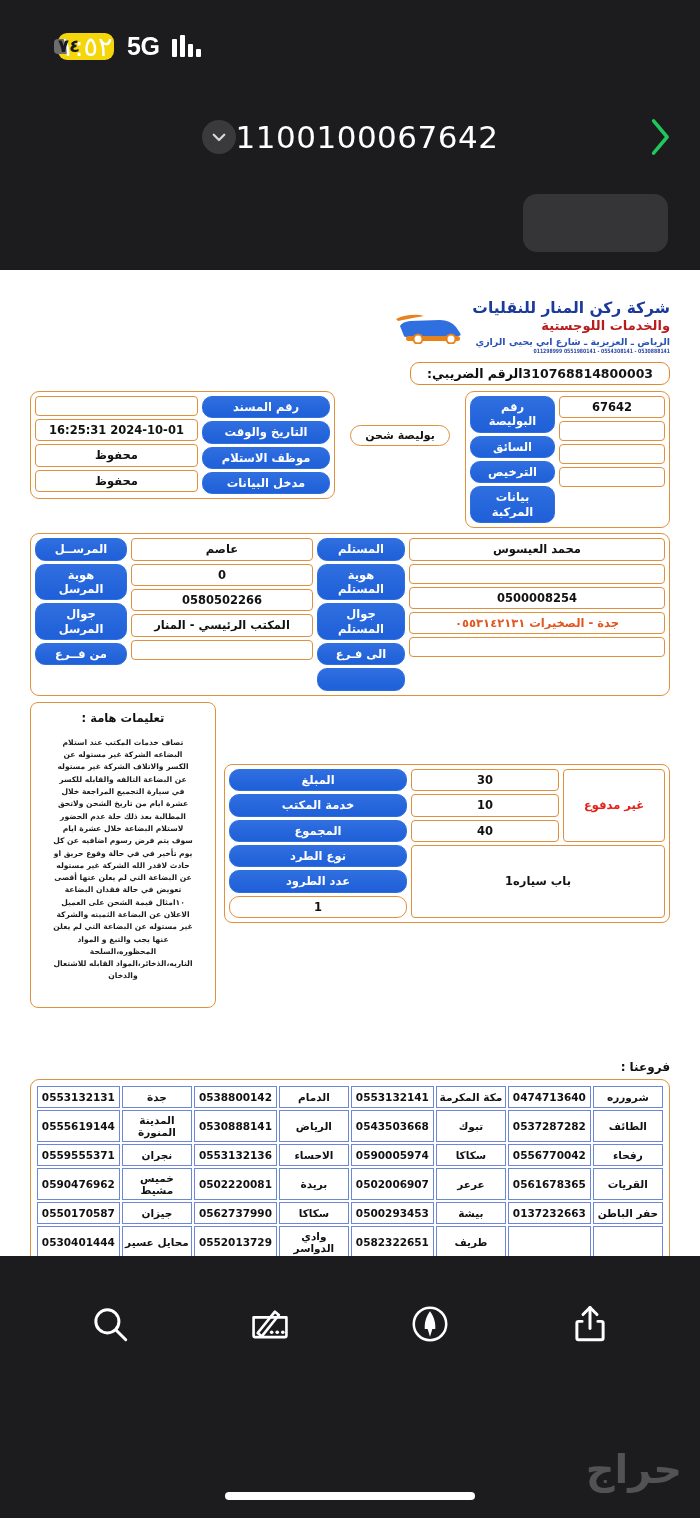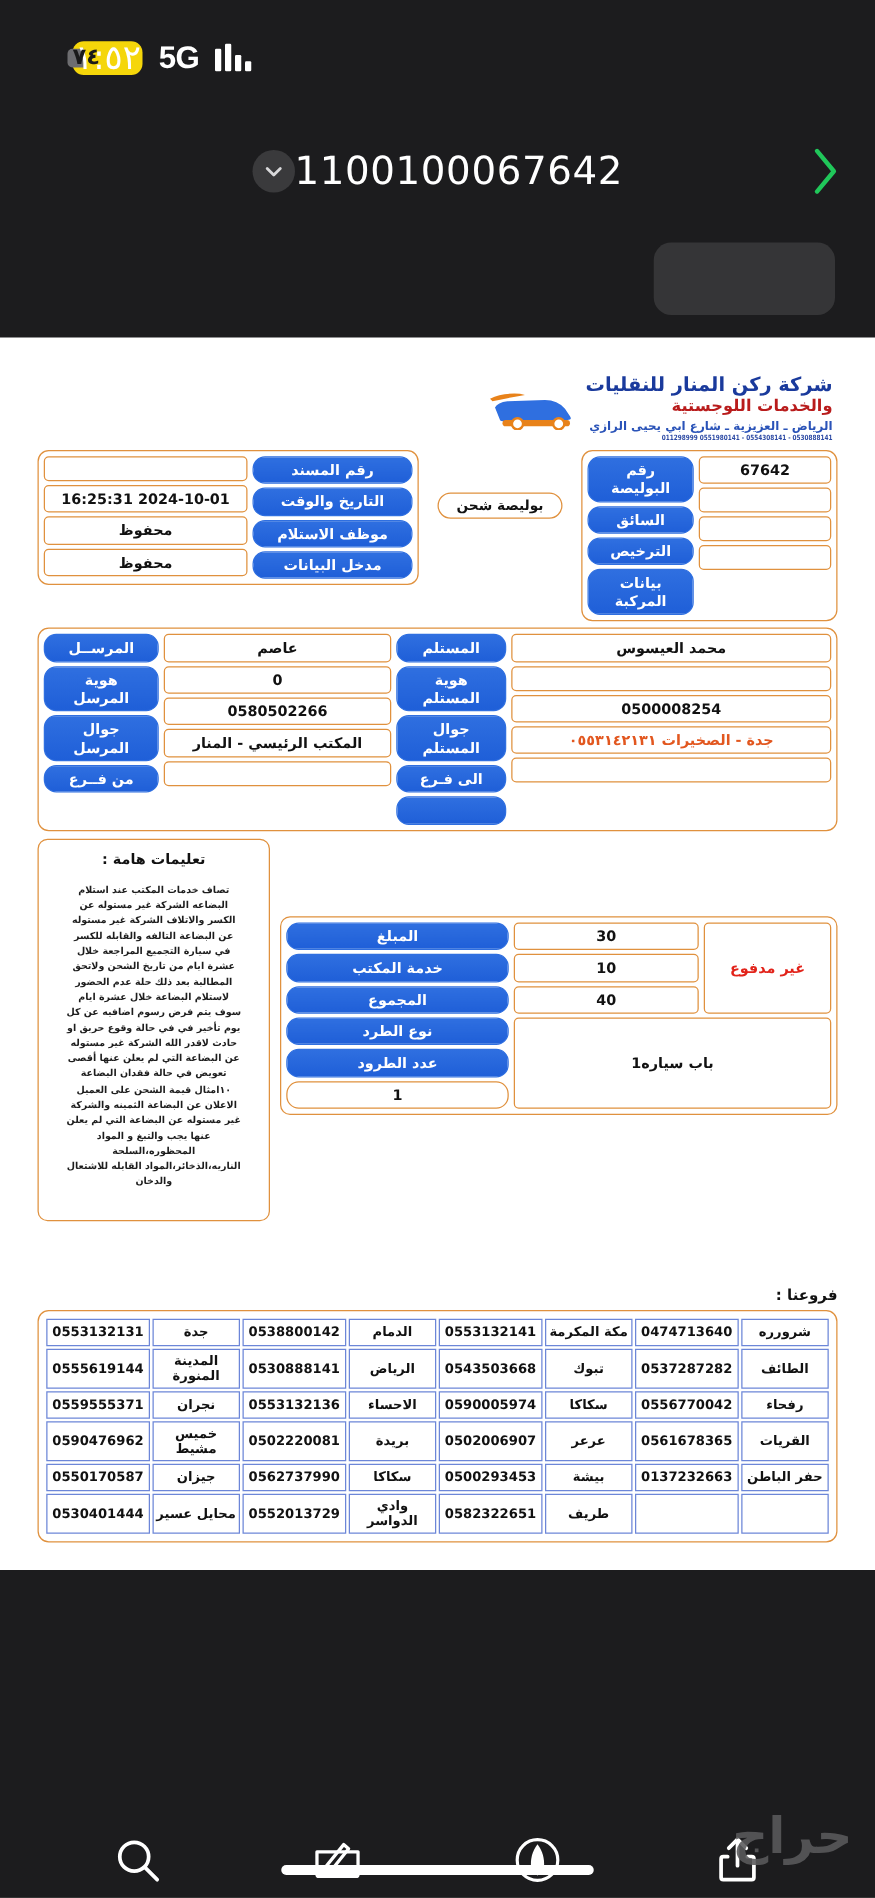--- a/index.html
+++ b/index.html
@@ -91,21 +91,21 @@
   .page {
     width: 640px; margin-top: 18px;
     background: #fff;
     direction: rtl;
     font-family: "DejaVu Sans", "Liberation Sans", sans-serif;
     color: #111;
     position: relative;
   }
 
   
-  .letterhead { display: flex; flex-direction: row; align-items: flex-end; }
+  .letterhead { display: flex; flex-direction: column; align-items: flex-end; }
   .logo-block {
     width: 100%; display:flex; justify-content: flex-start;
     padding-right: 4px; margin-top: 12px;
   }
   .logo-inner { display:flex; align-items:flex-start; gap: 6px; direction: rtl; }
   .logo-text { text-align: right; line-height: 1.15; }
   .logo-l1 { color:#1a3a9c; font-size: 15.5px; font-weight: bold; letter-spacing:-0.3px;}
   .logo-l2 { color:#b91c1c; font-size: 13px; font-weight: bold; margin-top:1px;}
   .logo-l3 { color:#2a53b8; font-size: 9.5px; font-weight: bold; margin-top:3px;}
   .logo-l4 { color:#1a3a9c; font-size: 4.6px; font-weight: bold; margin-top:1px;
@@ -223,21 +223,21 @@
   td.empty { border-color:#6c86d8; }
 
   .gray-placeholder {
     width: 640px; height: 112px; background: #f6f6f7;
     margin-top: 28px; border-radius: 2px;
   }
 
   
   .toolbar {
     flex: 1 1 auto; position: relative;
-    display: flex; align-items: flex-end; justify-content: space-around;
+    display: flex; align-items: flex-start; justify-content: space-around;
     padding: 38px 30px 0;
   }
   .tb-btn { width: 60px; height: 60px; display:flex; align-items:center; justify-content:center; }
   .watermark {
     position:absolute; right: 18px; bottom: 26px;
     color:#5a5a5c; font-size: 40px; font-weight: bold;
     font-family:"DejaVu Sans", sans-serif; letter-spacing:-2px;
     opacity:.88;
   }
   .home-ind {
@@ -303,20 +303,23 @@
                 <path d="M2 9 q10 -5 24 -4 l4 1 q-12 2 -26 5 z" fill="#e8821a"></path>
                 <path d="M10 26 L6 16 q2 -4 10 -5 l30 -1 q10 0 16 7 l4 6 q2 3 -2 3 L14 27 q-4 0 -4 -1 z" fill="#2f6fe0"></path>
                 <rect x="12" y="26" width="54" height="5" rx="2.5" fill="#e8821a"></rect>
                 <circle cx="24" cy="29" r="4.5" fill="#fff" stroke="#e8821a" stroke-width="2"></circle>
                 <circle cx="57" cy="29" r="4.5" fill="#fff" stroke="#e8821a" stroke-width="2"></circle>
               </svg>
             </div>
           </div>
         </div>
 
+        <div class="tax-box">
+          <span>310768814800003</span><b>الرقم الضريبي:</b>
+        </div>
       </div>
 
       <div class="sec-top">
 
         <div class="grp grp-right">
           <div class="col vals">
             <div class="val-cell">67642</div>
             <div class="val-cell"></div>
             <div class="val-cell"></div>
             <div class="val-cell"></div>

